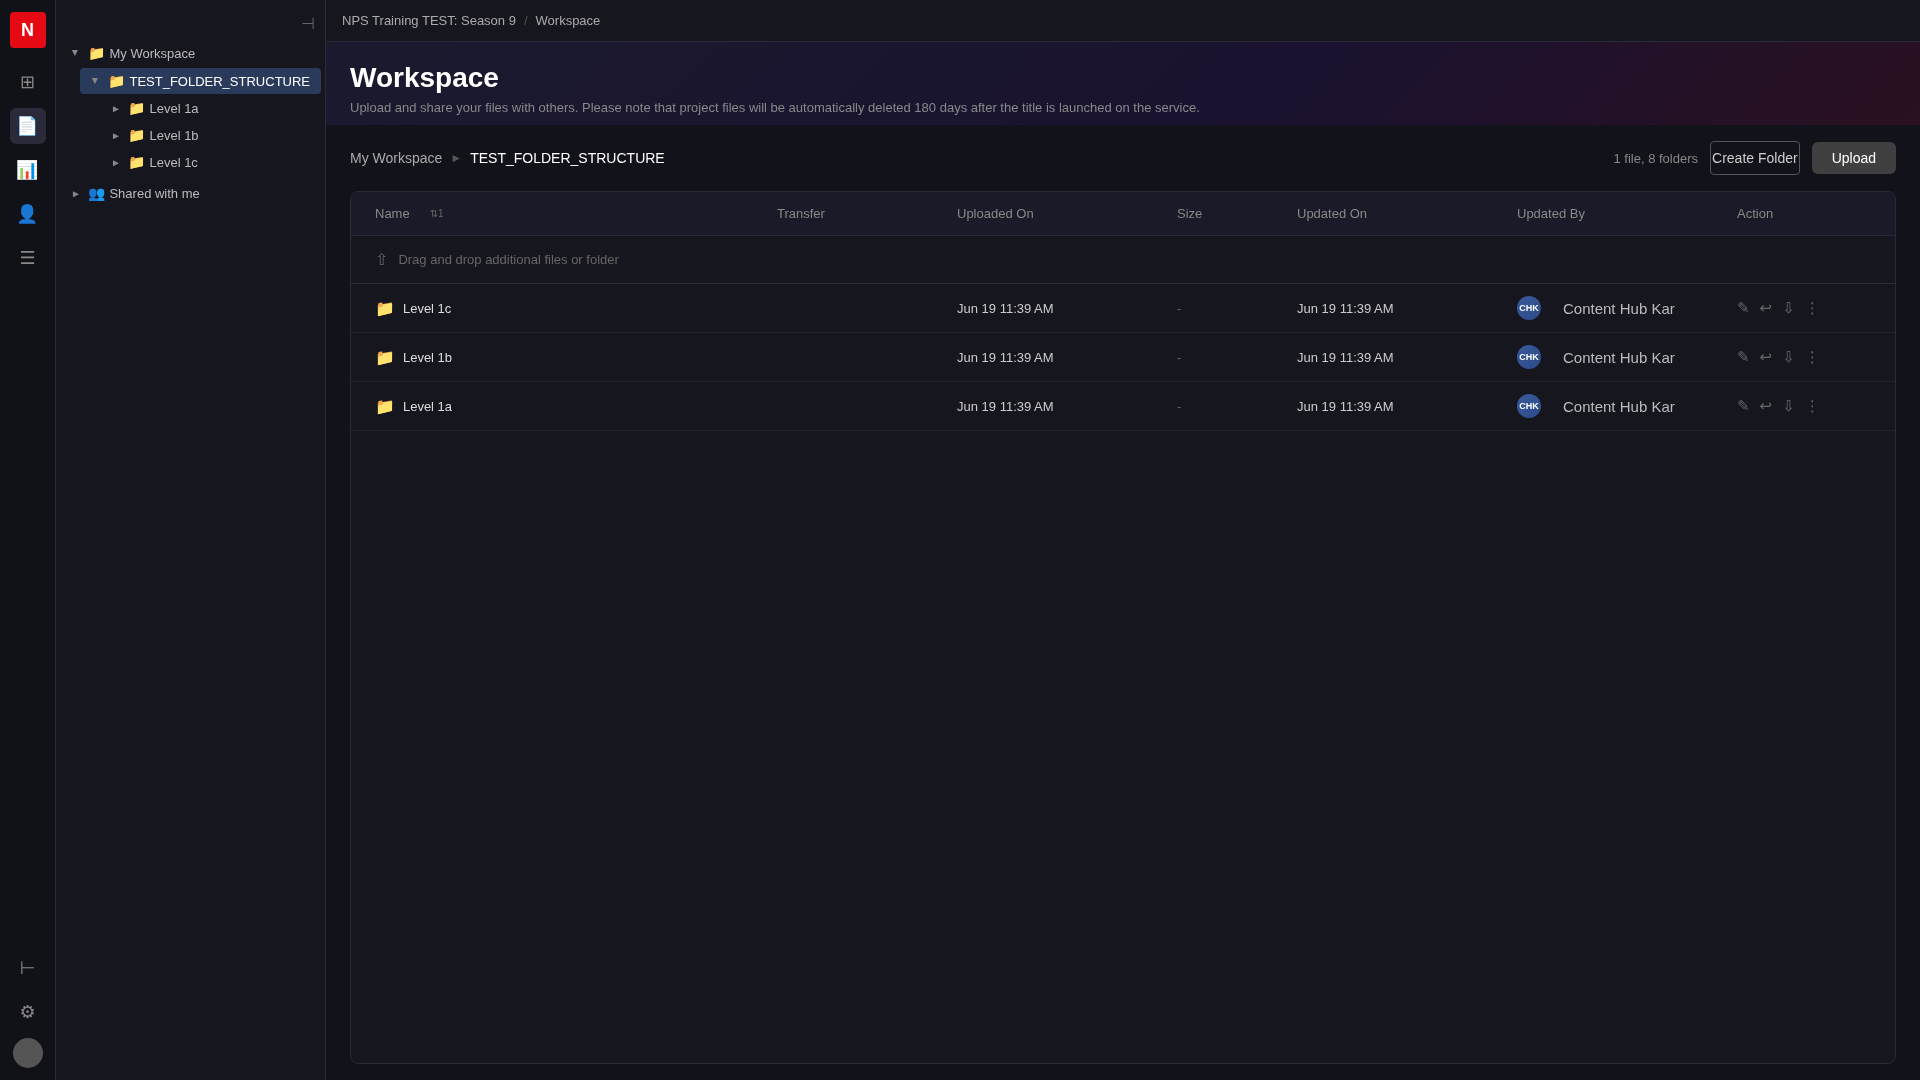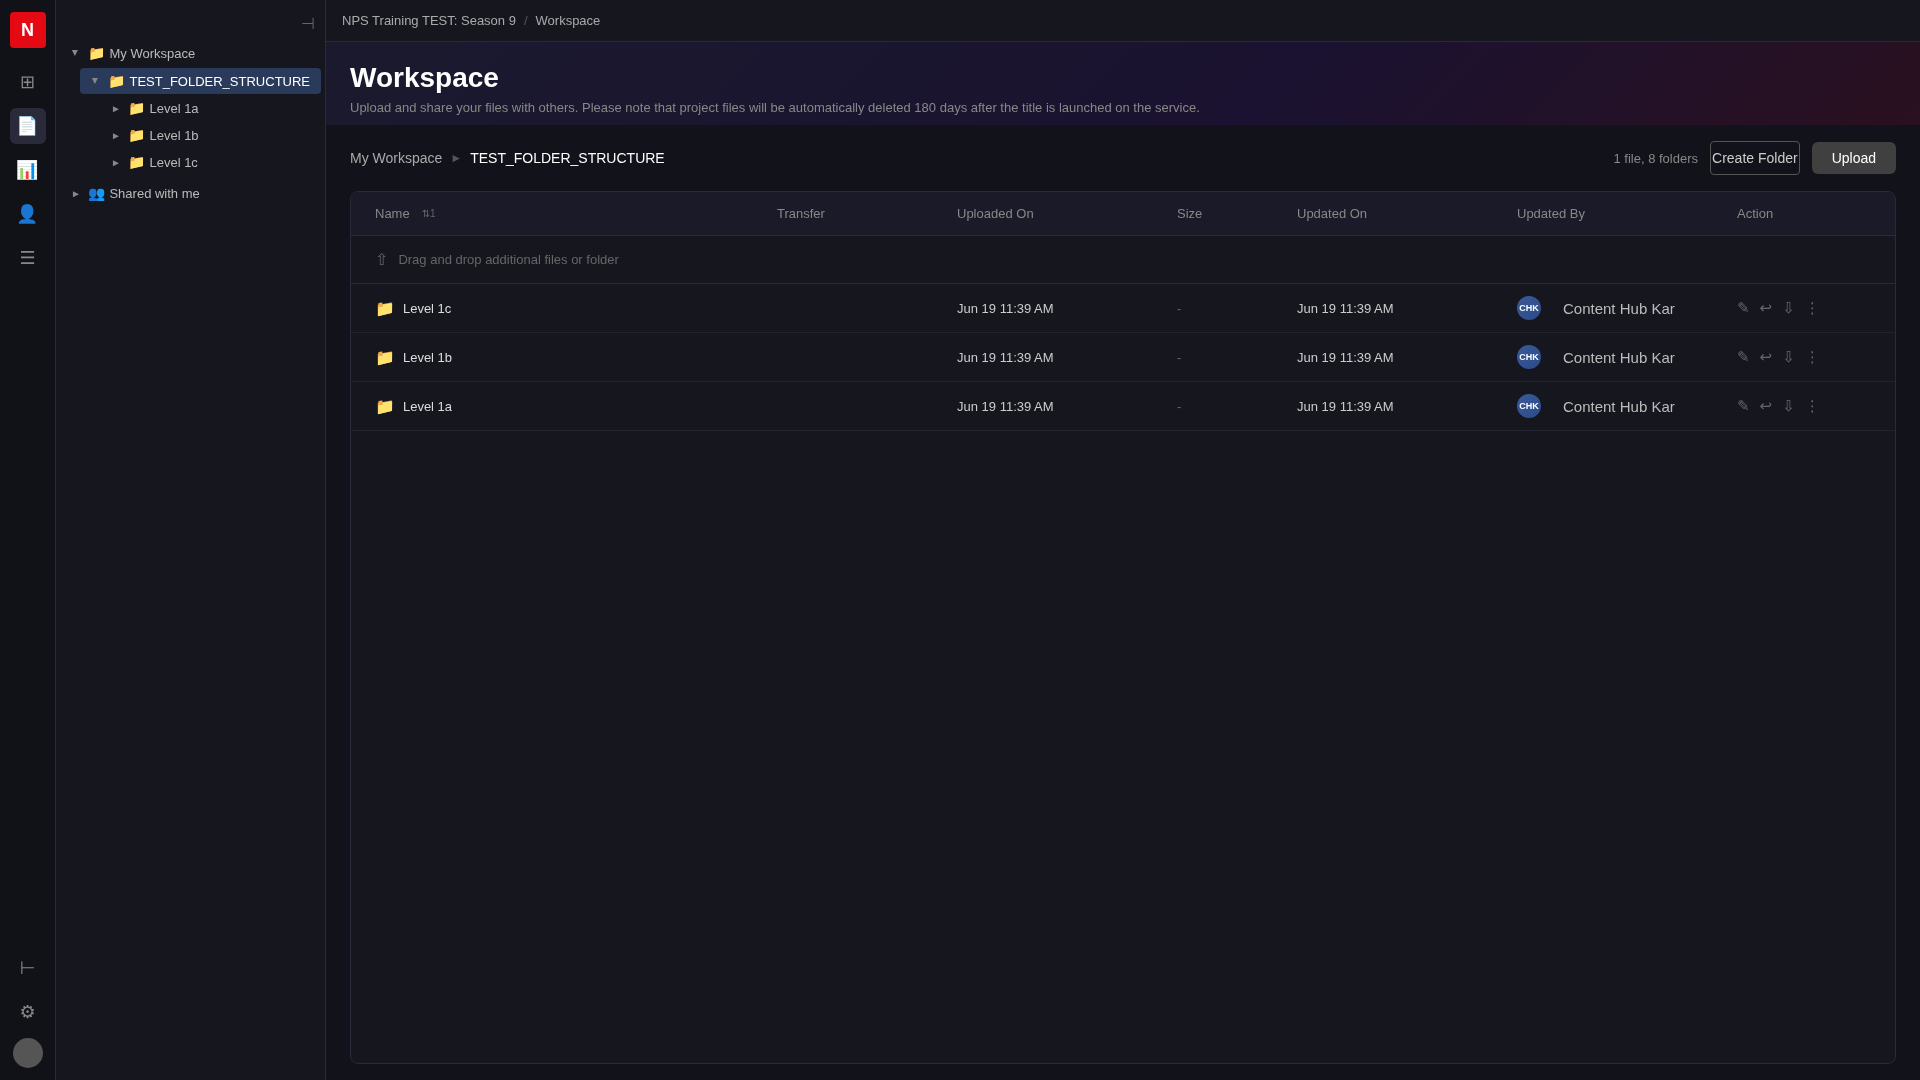--- a/index.html
+++ b/index.html
@@ -236,21 +236,21 @@
       border-bottom: 1px solid #2a2a3a;
       padding: 0 16px;
     }
     .th {
       padding: 14px 8px;
       font-size: 13px;
       color: #888;
       font-weight: 500;
       display: flex;
       align-items: center;
-      gap: 12px;
+      gap: 20px;
       user-select: none;
     }
     .sort-icon { font-size: 10px; color: #666; }
 
     
     .drop-zone {
       display: flex;
       align-items: center;
       gap: 10px;
       padding: 14px 24px;

